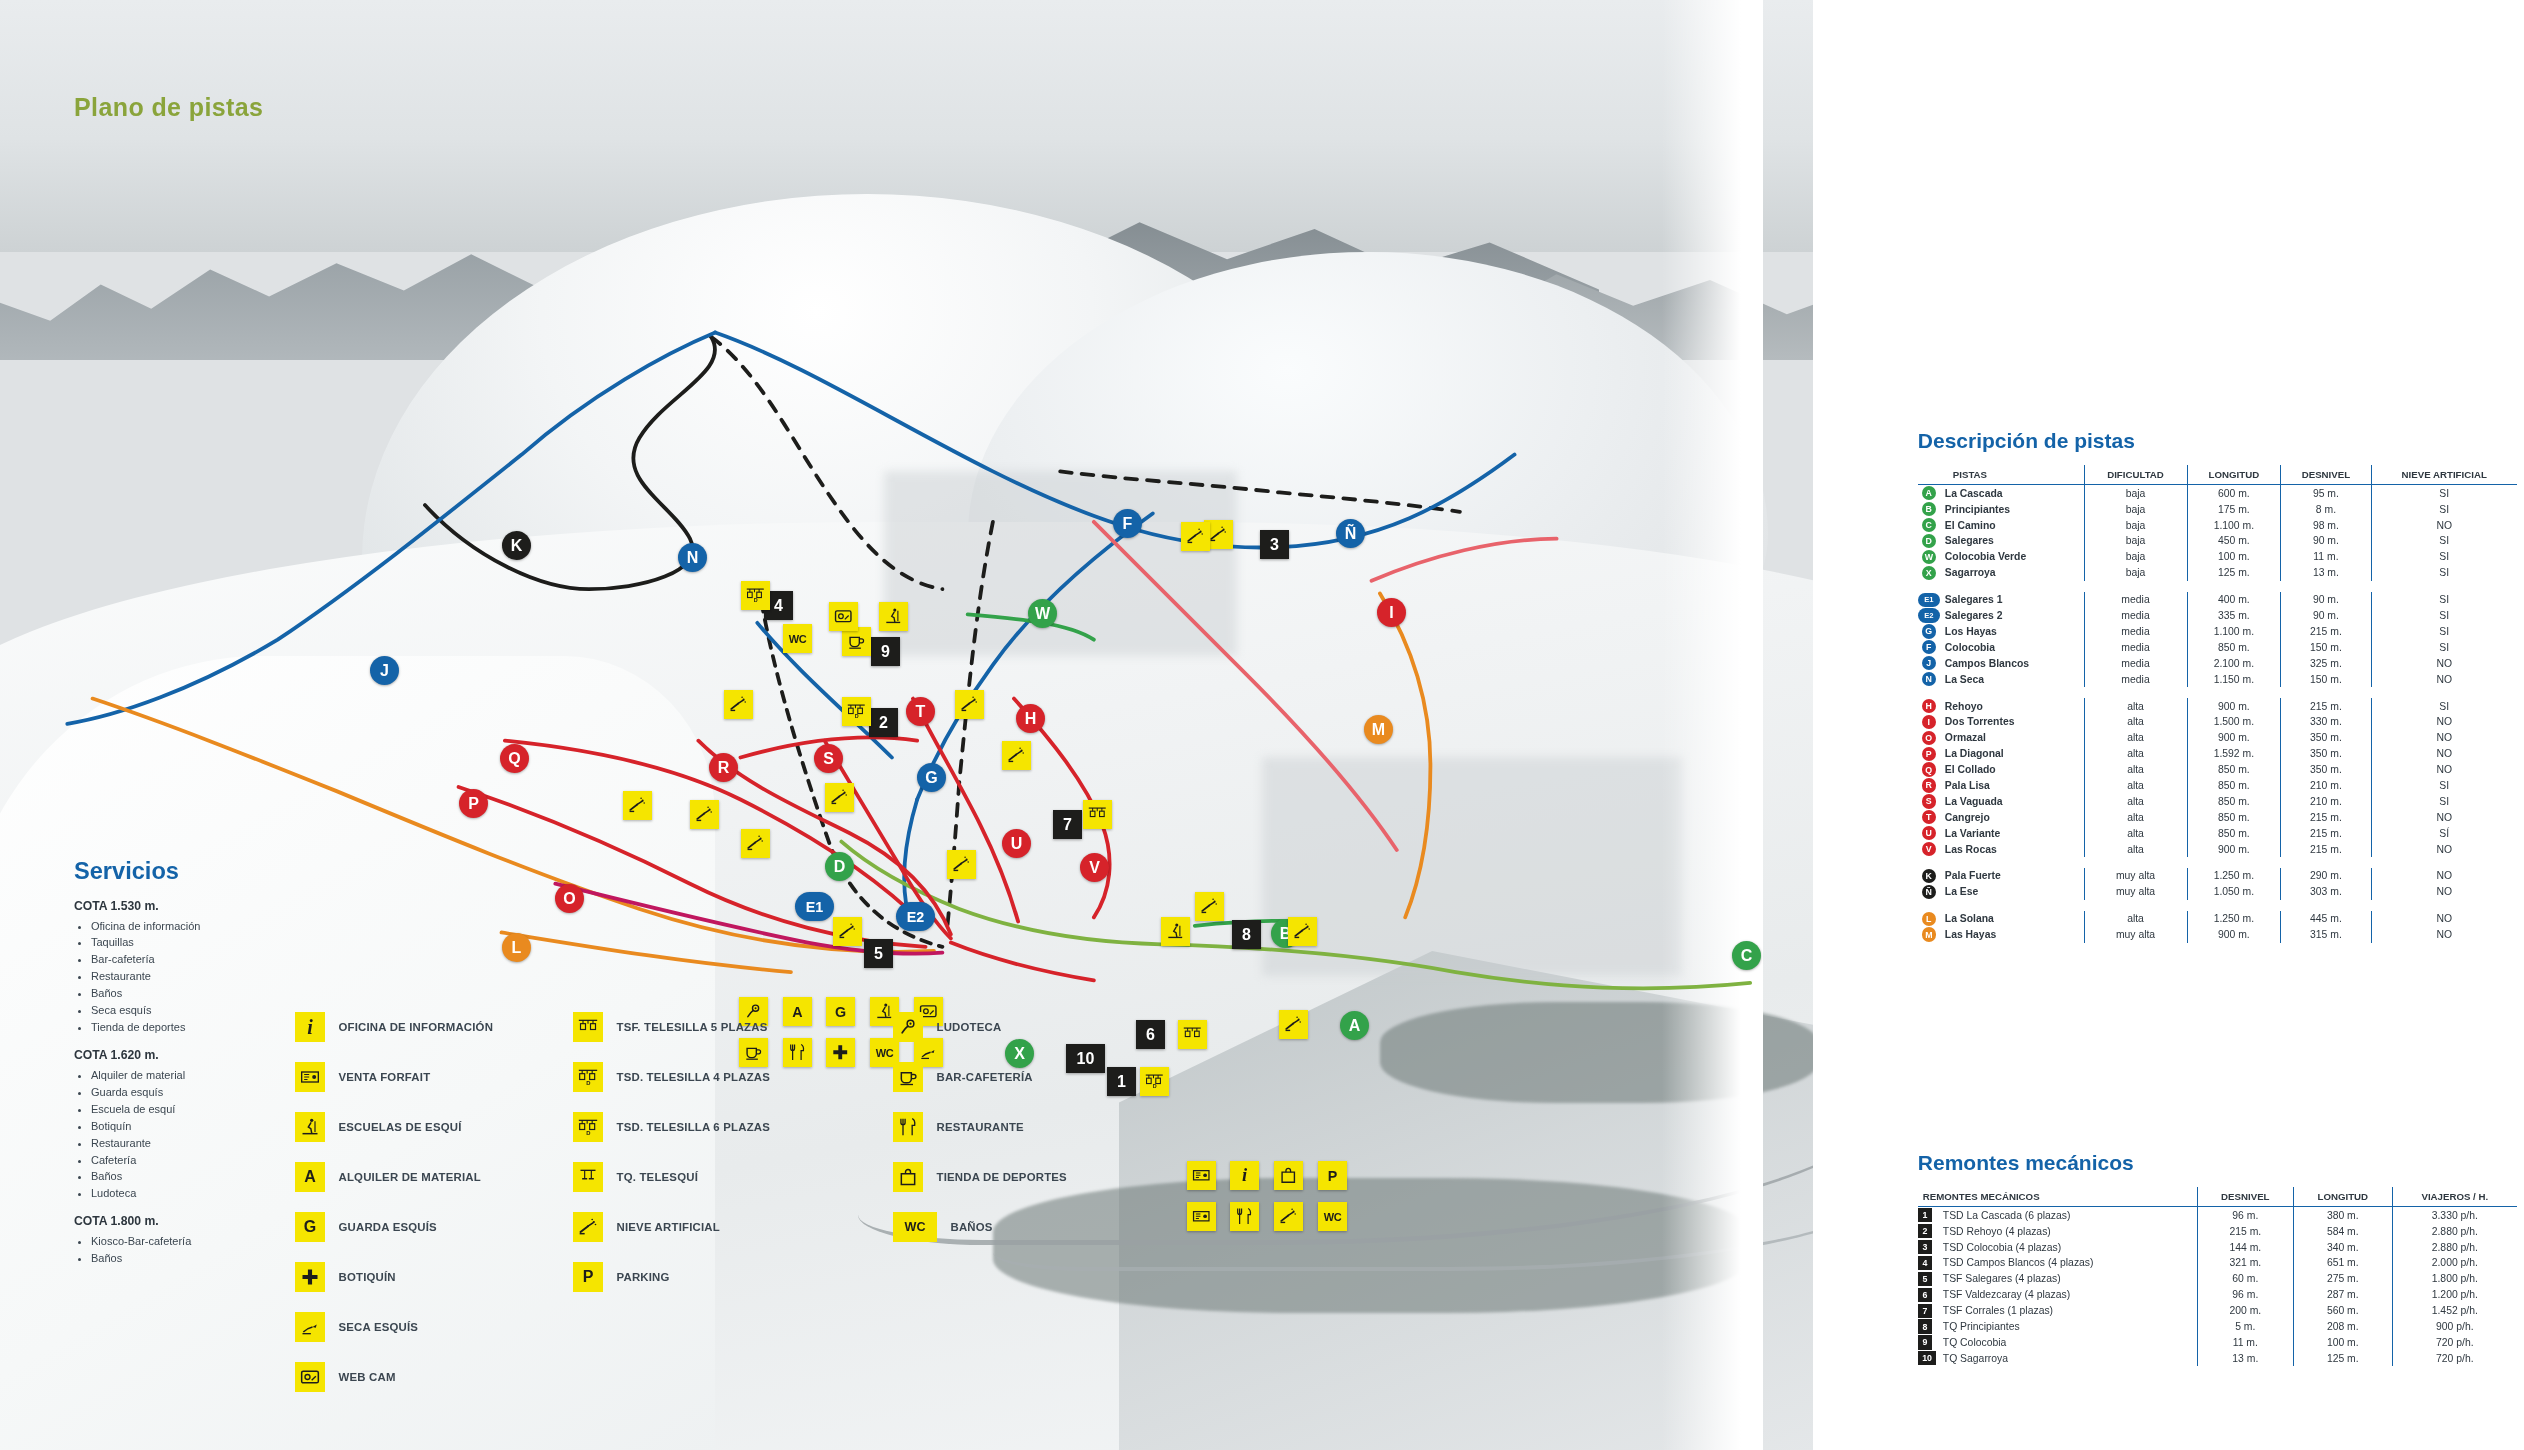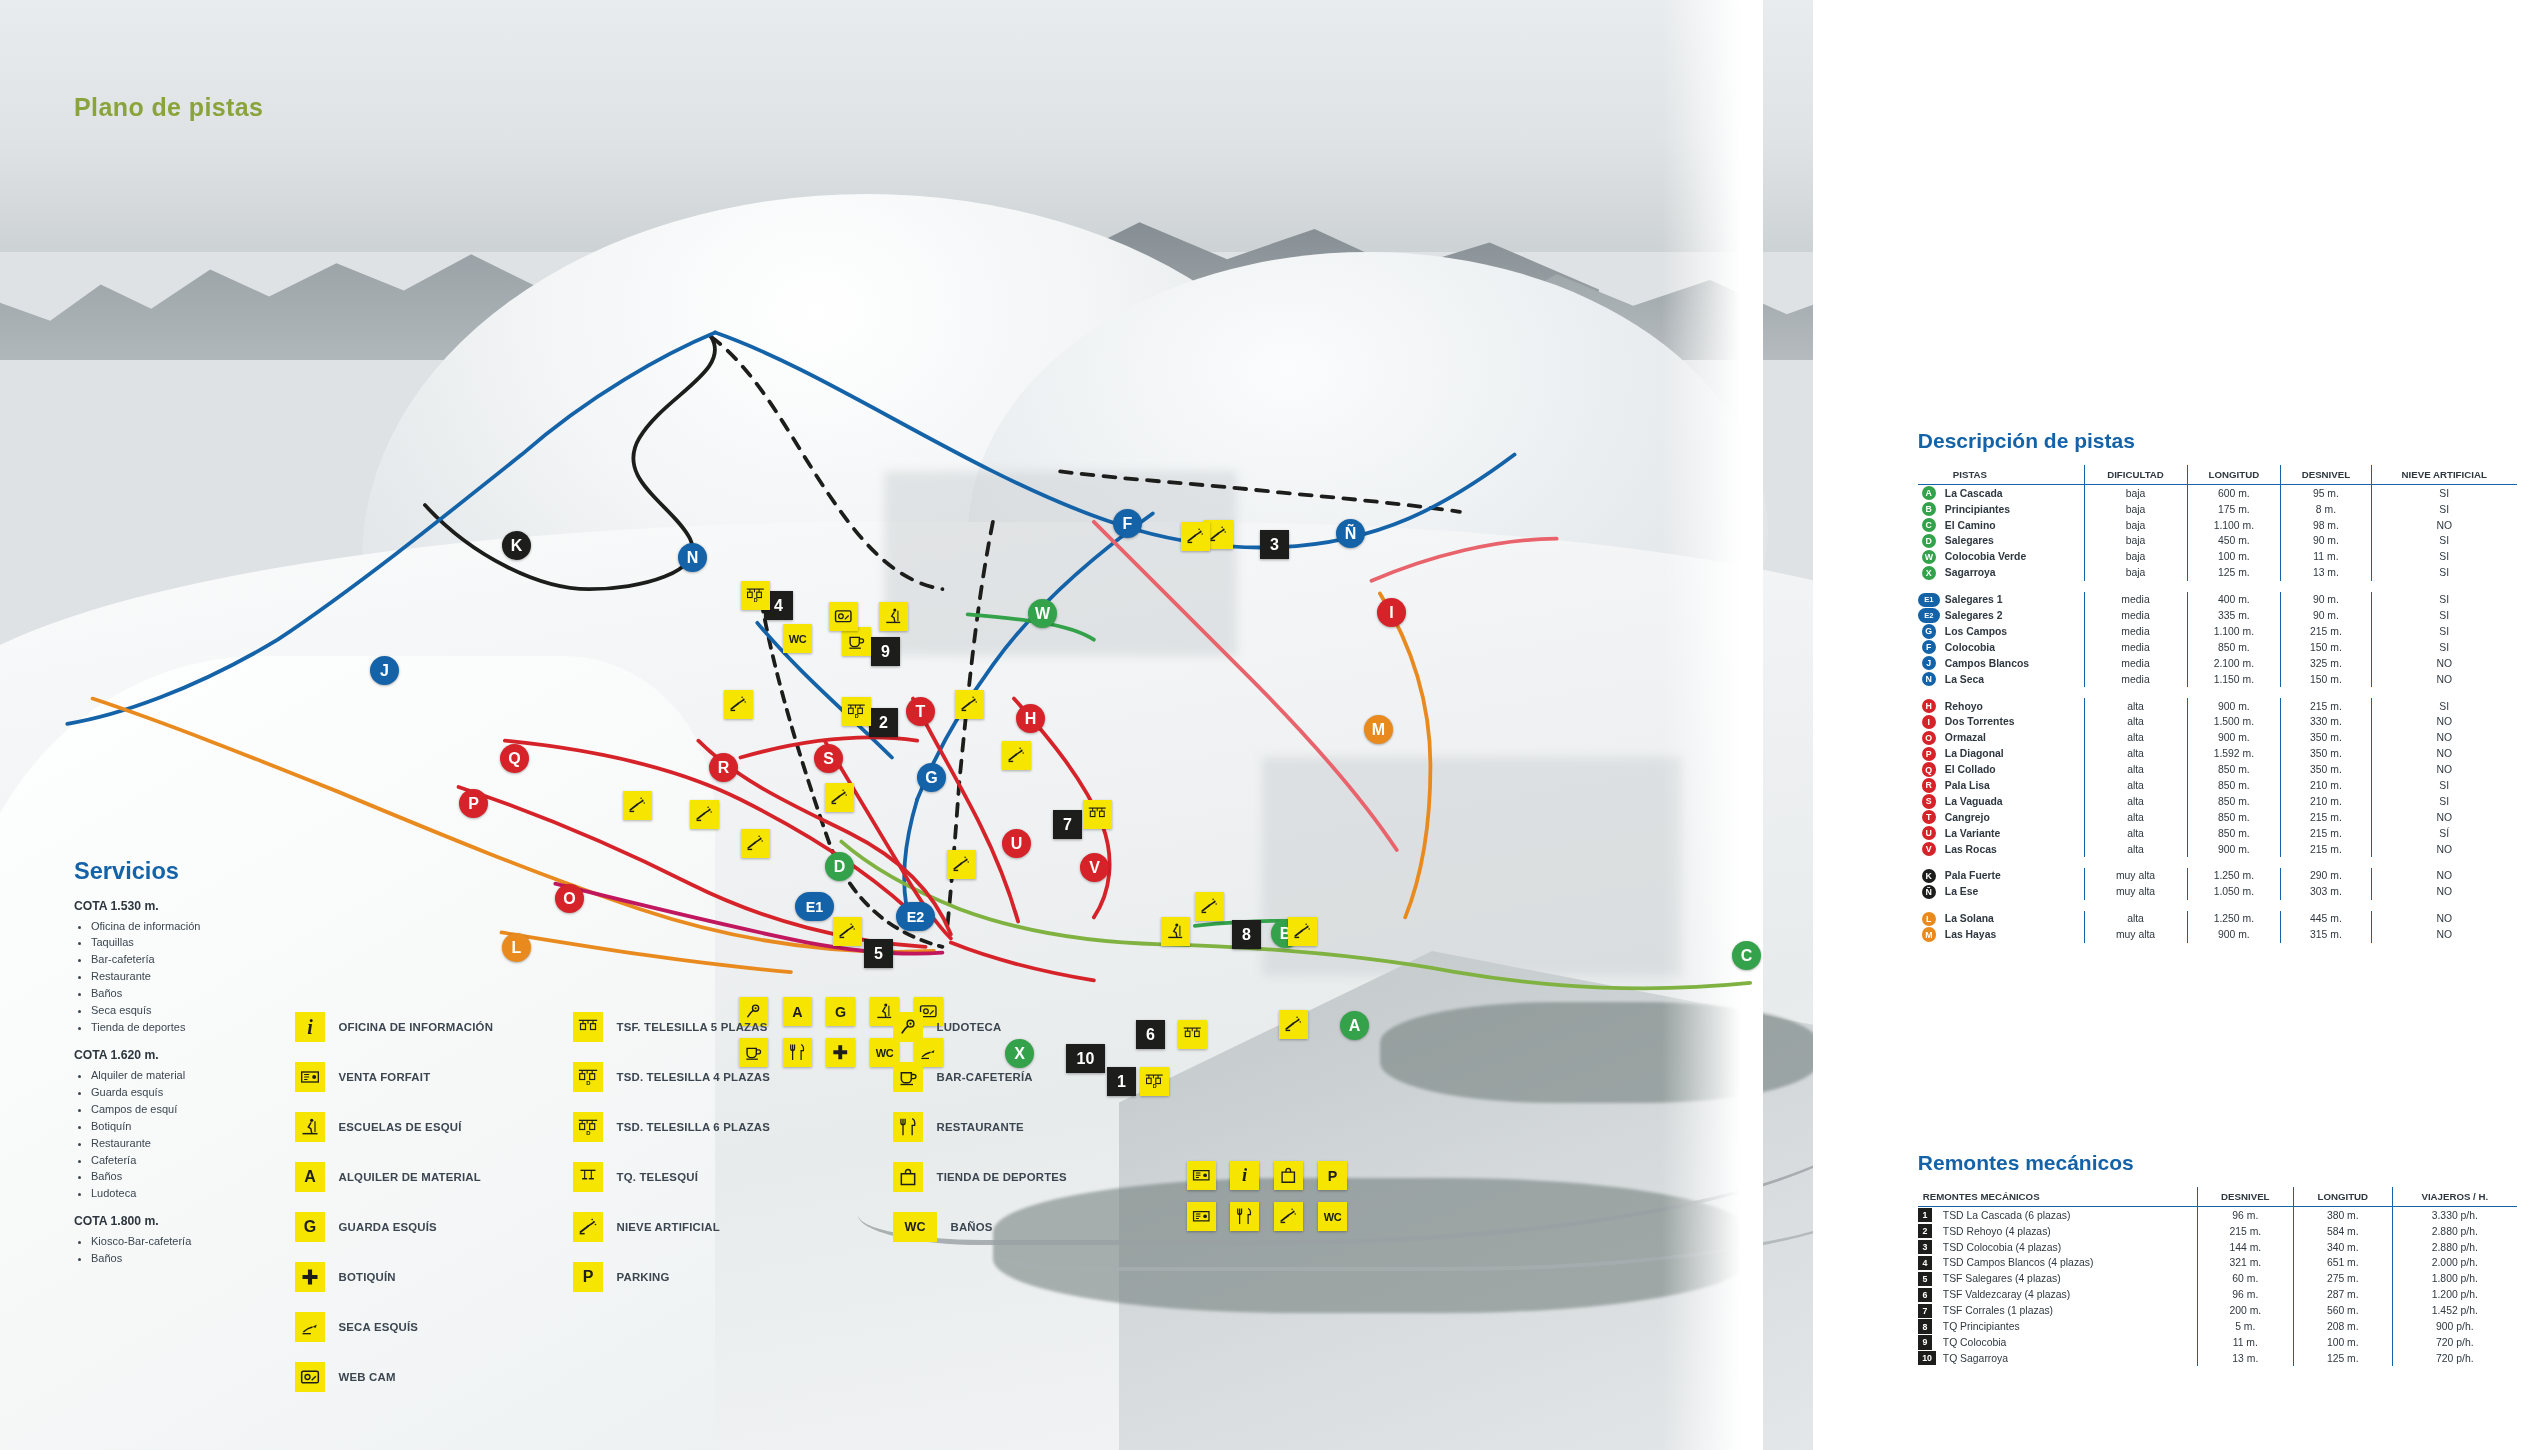--- a/index.html
+++ b/index.html
@@ -599,21 +599,21 @@
         <li>Baños</li>
         <li>Seca esquís</li>
         <li>Tienda de deportes</li>
       </ul>
     </div>
     <div>
       <div class="cota">COTA 1.620 m.</div>
       <ul>
         <li>Alquiler de material</li>
         <li>Guarda esquís</li>
-        <li>Campos de esquí</li>
+        <li>Escuela de esquí</li>
         <li>Botiquín</li>
         <li>Restaurante</li>
         <li>Cafetería</li>
         <li>Baños</li>
         <li>Ludoteca</li>
       </ul>
     </div>
     <div>
       <div class="cota">COTA 1.800 m.</div>
       <ul>
@@ -892,21 +892,21 @@
           <td class="name">Salegares 2</td>
           <td class="vline">media</td>
           <td class="vline">335 m.</td>
           <td class="vline">90 m.</td>
           <td class="vline">SI</td>
         </tr>
         <tr>
           <td class="badge">
             <div class="dot m-media">G</div>
           </td>
-          <td class="name">Los Campos</td>
+          <td class="name">Los Hayas</td>
           <td class="vline">media</td>
           <td class="vline">1.100 m.</td>
           <td class="vline">215 m.</td>
           <td class="vline">SI</td>
         </tr>
         <tr>
           <td class="badge">
             <div class="dot m-media">F</div>
           </td>
           <td class="name">Colocobia</td>

